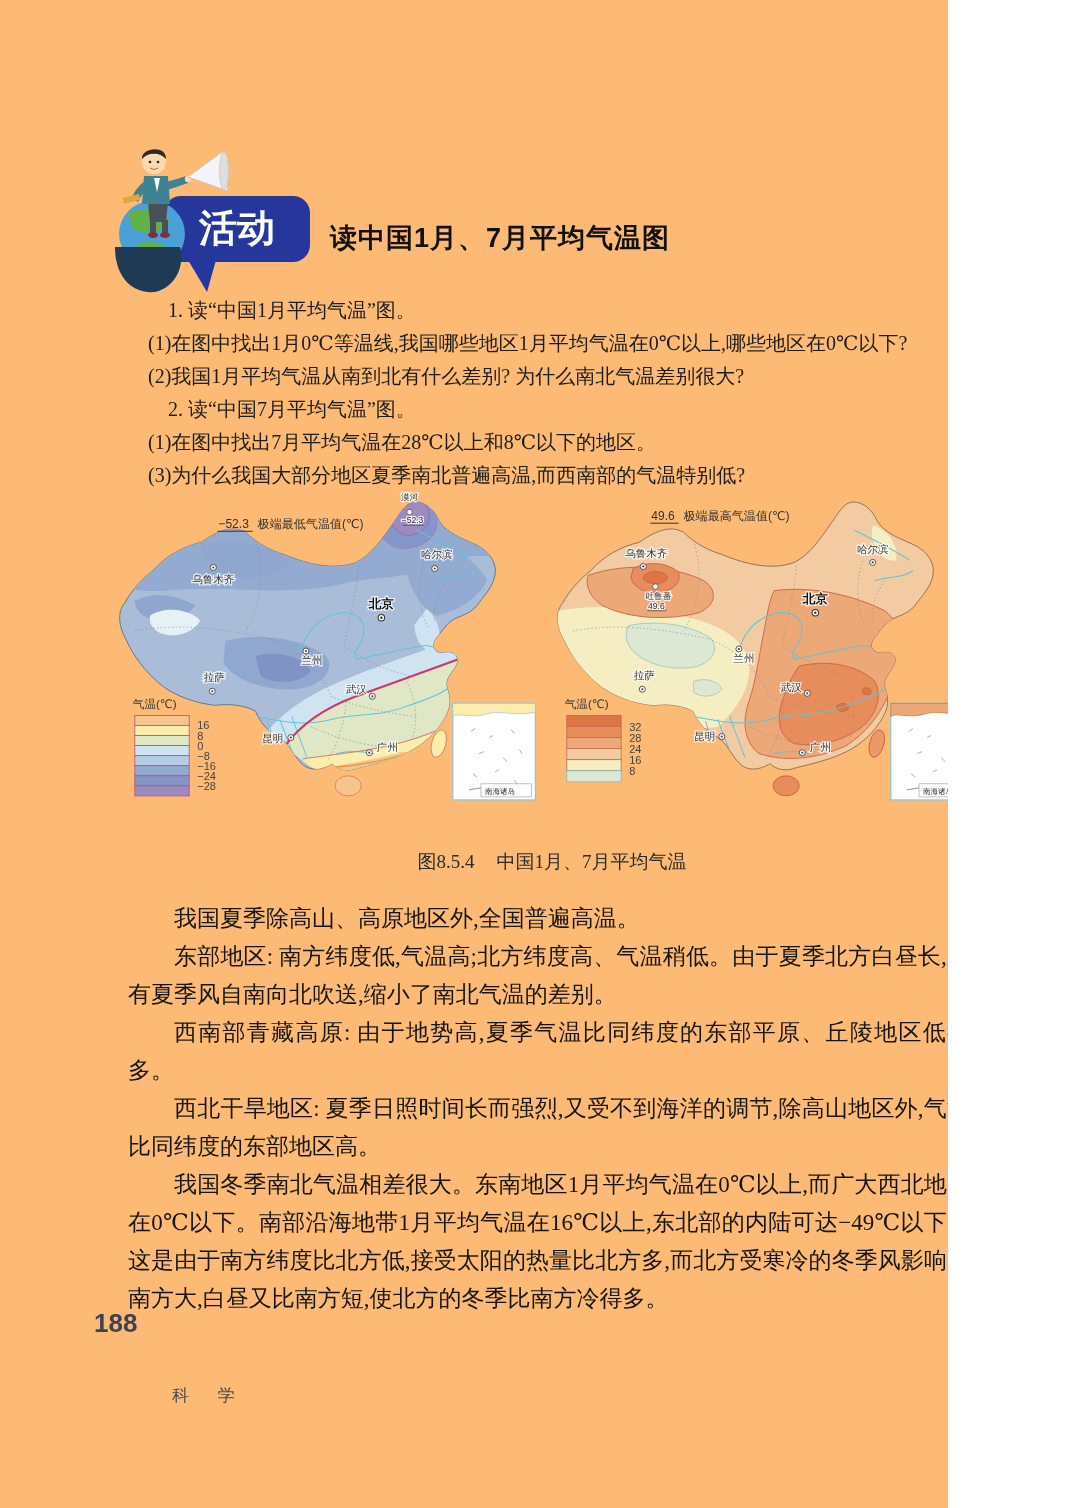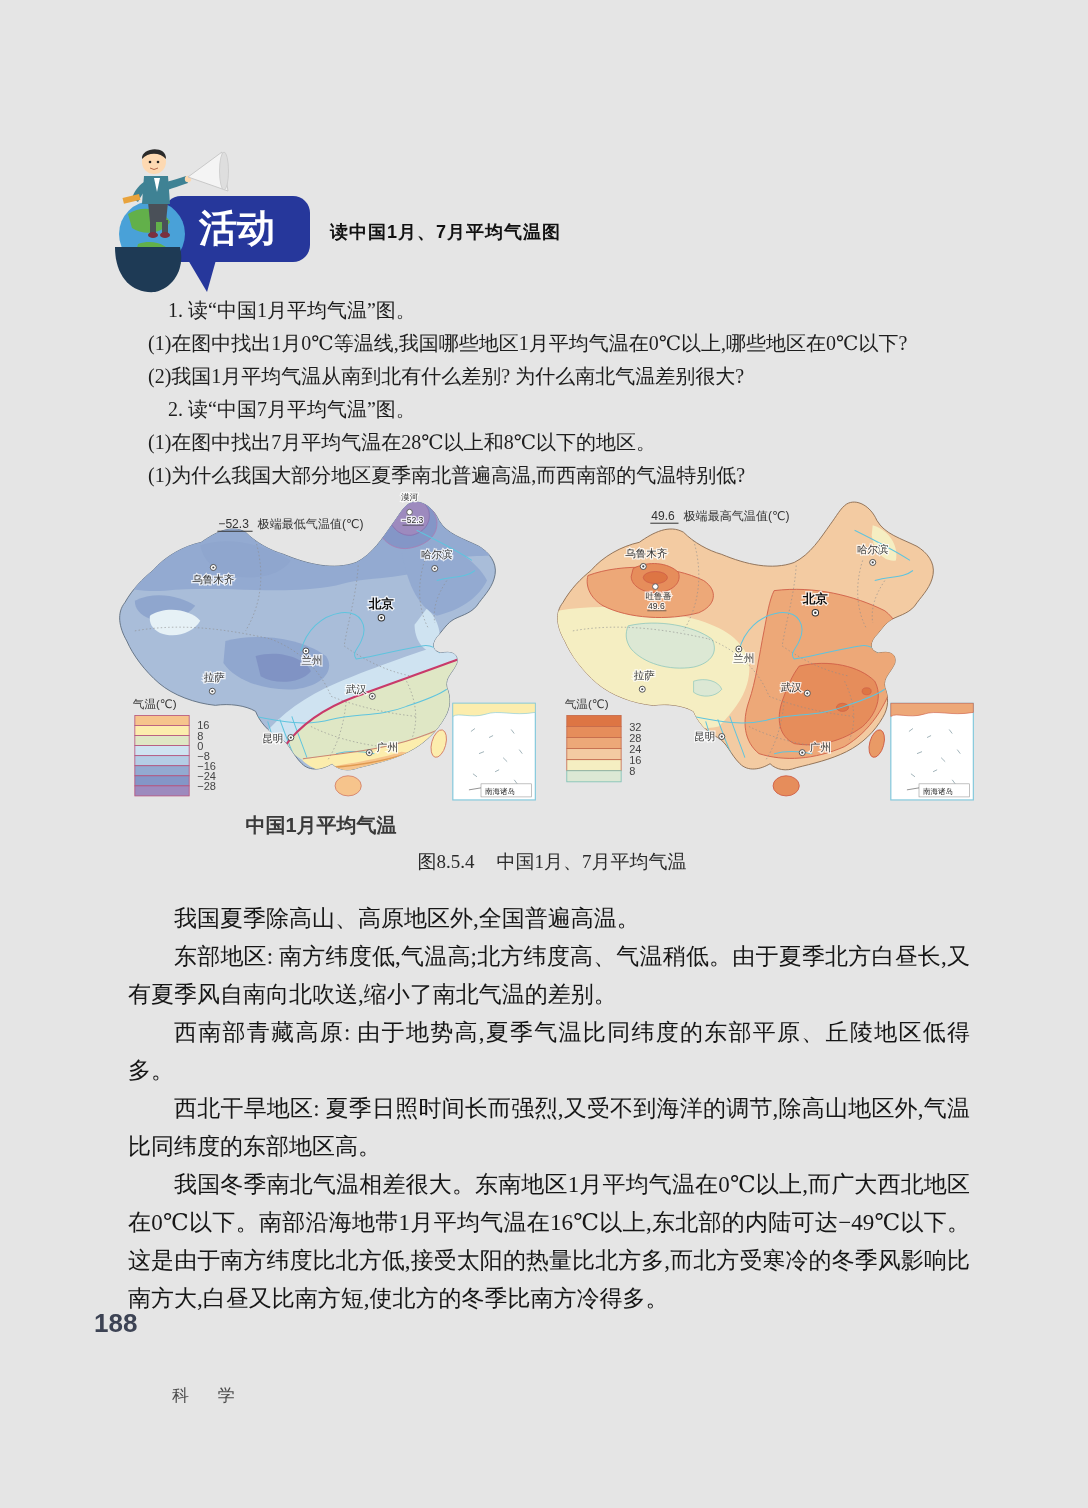--- a/index.html
+++ b/index.html
@@ -1,22 +1,22 @@
 <!DOCTYPE html>
 <html><head>
 <meta charset="utf-8">
 <style>
   html,body{margin:0;padding:0;background:#ffffff;}
-  #page{position:relative;width:1088px;height:1508px;background:#e5e5e5;overflow:hidden;
+  #page{position:relative;width:948px;height:1508px;background:#fdba74;overflow:hidden;
         font-family:"Liberation Serif","DejaVu Serif",serif;color:#222;}
 
   
   #mascot{position:absolute;left:110px;top:140px;width:218px;height:158px;}
   #header-title{position:absolute;left:330px;top:220px;font-family:"Liberation Sans","DejaVu Sans",sans-serif;
-                font-weight:bold;font-size:18px;color:#111;letter-spacing:1px;}
+                font-weight:bold;font-size:27px;color:#111;letter-spacing:1px;}
 
   
   #questions{position:absolute;left:148px;top:294px;width:830px;font-size:20px;line-height:33px;color:#1d1d1d;}
   #questions .q-num{padding-left:20px;}
 
   
   .map-svg{position:absolute;width:434px;height:320px;}
   #map-jan{left:104px;top:490px;}
   #map-jul{left:542px;top:490px;}
   .map-caption{position:absolute;top:812px;width:434px;text-align:center;
@@ -134,21 +134,21 @@
   </svg>
 
   <div id="header-title">读中国1月、7月平均气温图</div>
 
   <div id="questions">
     <div class="q-num">1. 读“中国1月平均气温”图。</div>
     <div>(1)在图中找出1月0℃等温线,我国哪些地区1月平均气温在0℃以上,哪些地区在0℃以下?</div>
     <div>(2)我国1月平均气温从南到北有什么差别? 为什么南北气温差别很大?</div>
     <div class="q-num">2. 读“中国7月平均气温”图。</div>
     <div>(1)在图中找出7月平均气温在28℃以上和8℃以下的地区。</div>
-    <div>(1)为什么我国大部分地区夏季南北普遍高温,而西南部的气温特别低?</div>
+    <div>(3)为什么我国大部分地区夏季南北普遍高温,而西南部的气温特别低?</div>
   </div>
 
   <svg id="map-jan" class="map-svg" viewBox="0 0 430 318">
     <use href="#cn" fill="#a9bdd9" stroke="#5e6e80" stroke-width="0.9"></use>
     <g clip-path="url(#cnclip)">
       <path d="M -10 -10 L 440 -10 L 440 60 C 380 70 350 60 330 75 C 300 90 260 85 230 95 C 180 105 120 95 60 100 C 30 102 10 95 -10 85 Z" fill="#93aad1"></path>
       <path d="M 300 40 C 340 50 370 70 380 90 C 370 110 350 120 330 125 C 310 115 300 90 295 60 Z" fill="#93aad1"></path>
       <path d="M 275 8 C 298 -4 325 8 330 30 C 332 45 320 55 302 58 C 285 60 272 48 270 32 Z" fill="#8496c7" stroke="#a87fb5" stroke-width="0.9"></path>
       <path d="M 285 5 C 300 0 315 5 322 20 C 325 32 318 42 305 45 C 292 46 282 35 282 22 Z" fill="#9d8abe" stroke="#8a6fae" stroke-width="0.8"></path>
       <path d="M 95 55 C 125 45 160 55 185 70 C 175 85 150 90 125 85 C 108 80 98 70 95 55 Z" fill="#8fa6ce"></path>
@@ -233,21 +233,20 @@
 
     <g>
       <rect x="346" y="212" width="82" height="96" fill="#ffffff" stroke="#85c9dd" stroke-width="1.2"></rect>
       <path d="M 346 212 L 428 212 L 428 221 C 405 225 392 218 378 223 C 364 227 352 221 346 225 Z" fill="#fcedad" stroke="#7ec8dc" stroke-width="0.6"></path>
       <use href="#inset-islands" x="352" y="222"></use>
       <rect x="374" y="292" width="50" height="13" fill="#fff" stroke="#999" stroke-width="0.6"></rect>
       <text class="insl" x="378" y="302">南海诸岛</text>
       <line x1="362" y1="298" x2="374" y2="296" stroke="#666" stroke-width="0.7"></line>
     </g>
   </svg>
-  <div id="caption-jan" class="map-caption">中国1月平均气温</div>
 
   <svg id="map-jul" class="map-svg" viewBox="0 0 430 318">
     <use href="#cn" fill="#f3cba2" stroke="#8a6a50" stroke-width="0.9"></use>
     <g clip-path="url(#cnclip)">
       <path d="M 15 120 C 60 112 110 118 150 128 C 180 136 200 150 205 170 C 208 195 195 215 175 235 C 150 240 120 235 95 228 C 65 220 40 200 28 178 C 18 158 12 138 15 120 Z" fill="#f5eec2"></path>
       <path d="M 85 135 C 115 128 150 135 168 148 C 175 160 168 172 150 176 C 125 180 100 172 88 158 C 82 150 82 142 85 135 Z" fill="#dce8d4" stroke="#8fc7bc" stroke-width="0.8"></path>
       <path d="M 150 190 C 162 186 175 190 178 198 C 172 206 158 207 150 201 Z" fill="#dce8d4" stroke="#8fc7bc" stroke-width="0.7"></path>
       <path d="M 328 35 C 344 40 354 55 351 70 C 339 72 329 60 327 45 Z" fill="#f5eec2"></path>
       <path d="M 45 85 C 80 72 130 75 160 90 C 175 100 172 115 155 122 C 125 130 85 128 60 115 C 48 108 42 96 45 85 Z" fill="#eda878" stroke="#cf5f48" stroke-width="0.9"></path>
       <path d="M 230 100 C 270 95 310 105 340 120 C 360 135 358 160 350 185 C 342 215 325 240 300 255 C 270 268 240 270 215 262 C 200 250 198 230 205 210 C 212 190 215 165 220 140 C 223 125 225 110 230 100 Z" fill="#eda878" stroke="#cf5f48" stroke-width="0.9"></path>

